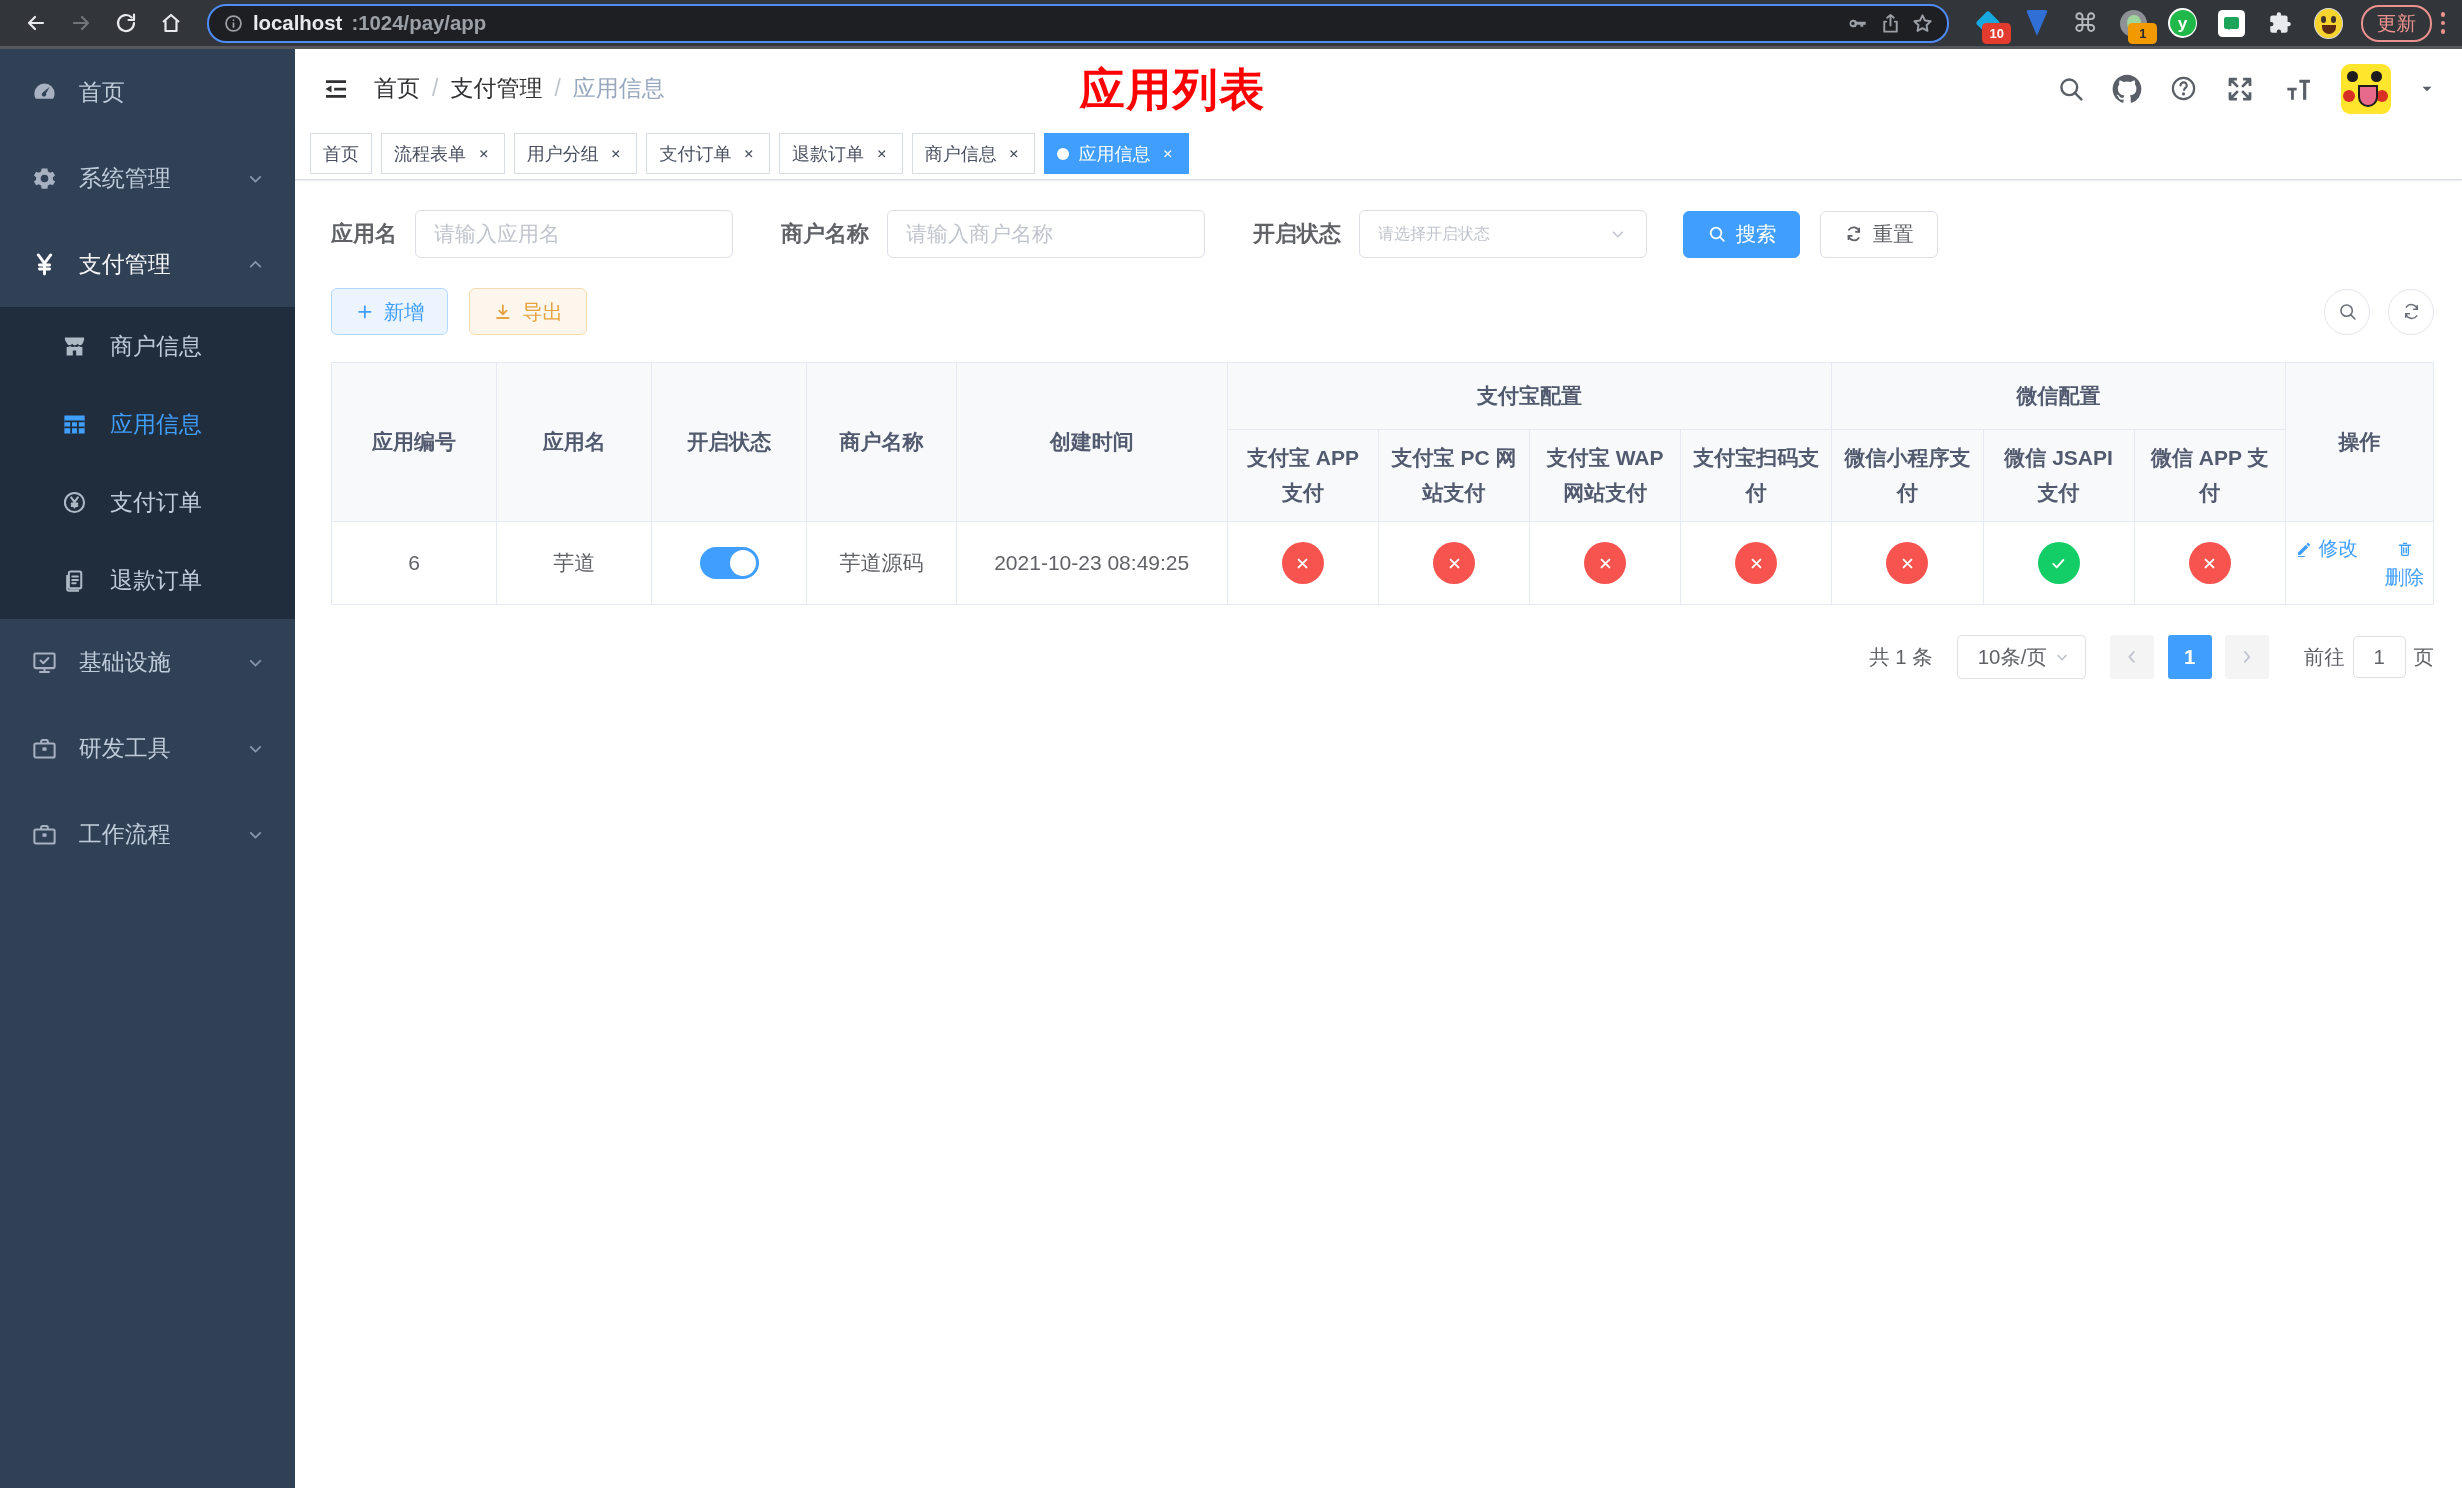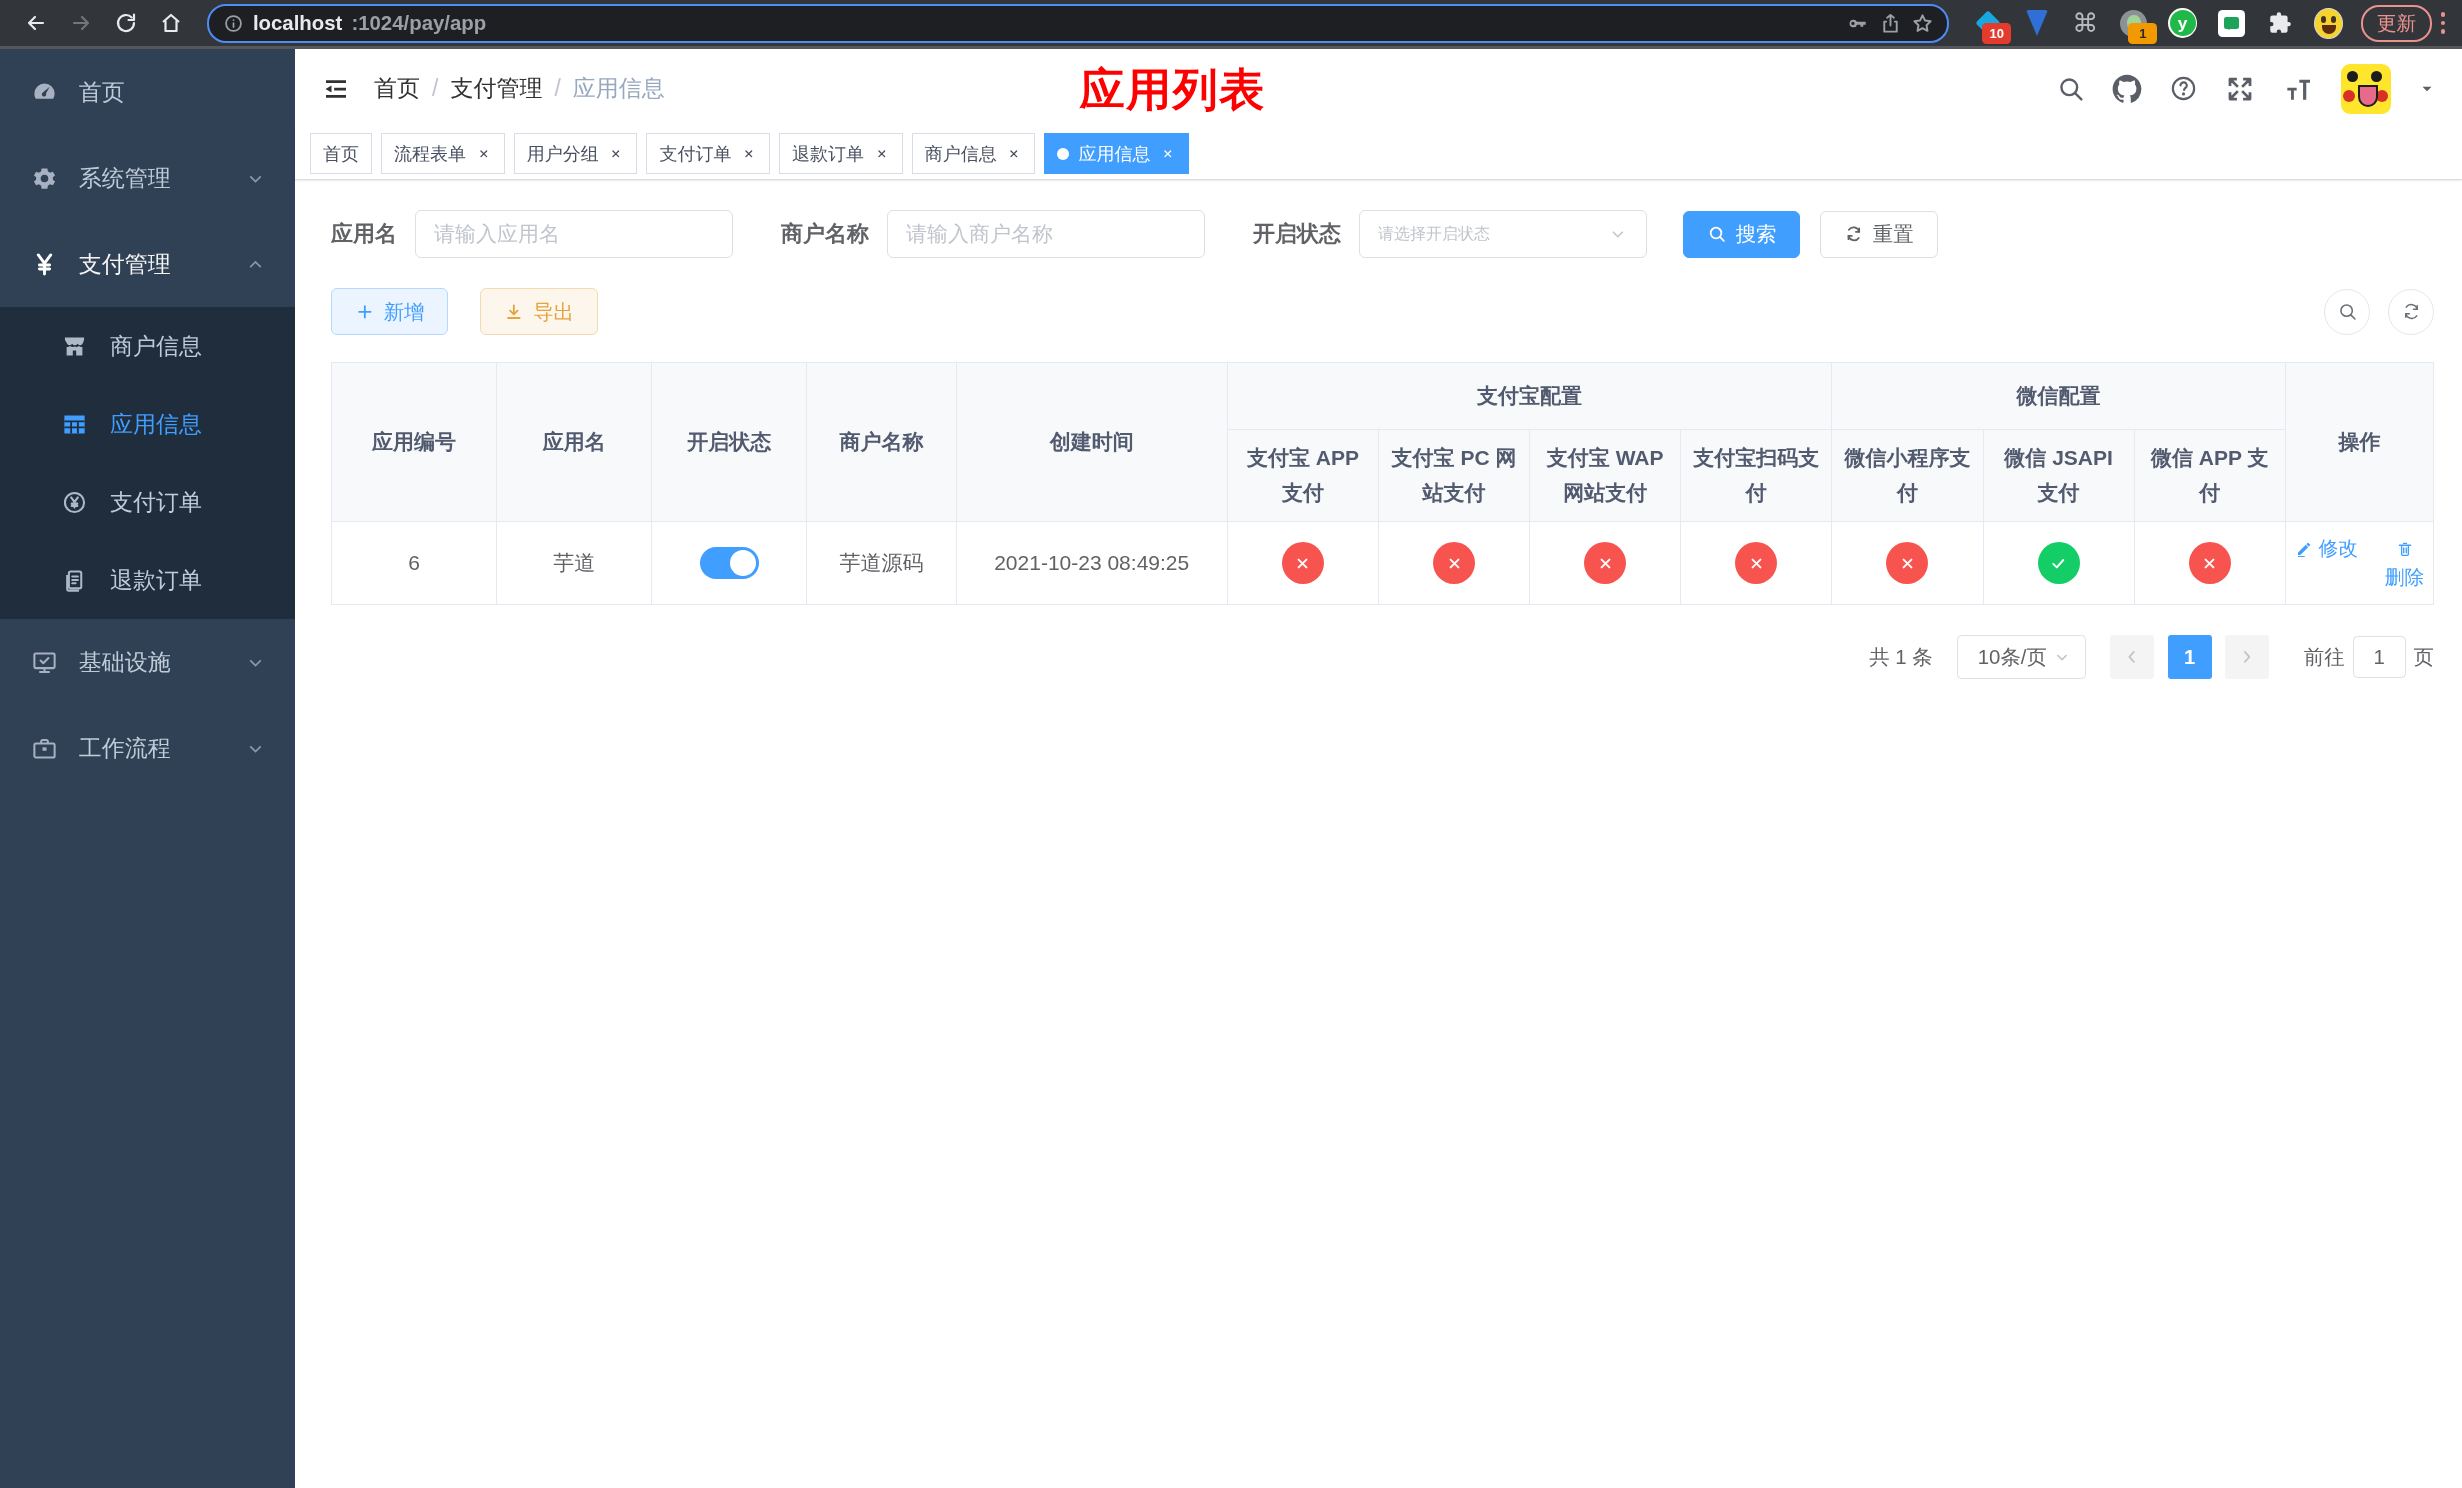--- a/index.html
+++ b/index.html
@@ -109,21 +109,21 @@
   .finput{width:318px;height:48px;border:0.8px solid #dcdfe6;border-radius:6px;font-size:21px;color:#606266;
     padding:0 18px;box-sizing:border-box;background:#fff;outline:none;margin-right:48px;}
   .finput::placeholder{color:#c0c4cc;}
   .fselect{width:288px;height:48px;border:0.8px solid #dcdfe6;border-radius:6px;display:flex;align-items:center;
     padding:0 18px;box-sizing:border-box;margin-right:36px;cursor:pointer;}
   .fselect .ph{flex:1;font-size:16px;color:#c0c4cc;}
   .fselect .scaret{color:#c0c4cc;}
   .btn{display:inline-flex;align-items:center;justify-content:center;gap:9px;height:47px;padding:0 23px;
     border-radius:6px;font-size:20.4px;cursor:pointer;border:0.8px solid #dcdfe6;background:#fff;color:#606266;box-sizing:border-box;}
   .btn.primary{background:#409eff;border-color:#409eff;color:#fff;margin-right:19.7px;}
-  .btn.plain-blue{background:#ecf5ff;border-color:#b3d8ff;color:#409eff;margin-right:32px;}
+  .btn.plain-blue{background:#ecf5ff;border-color:#b3d8ff;color:#409eff;margin-right:21px;}
   .btn.plain-orange{background:#fdf6ec;border-color:#f5dab1;color:#e6a23c;}
 
   .toolbar{display:flex;align-items:center;margin-top:30px;}
   .toolbar-right{margin-left:auto;display:flex;gap:18px;}
   .circbtn{width:44px;height:44px;border-radius:50%;border:0.8px solid #e3e6eb;background:#fff;color:#6a6e76;
     display:flex;align-items:center;justify-content:center;cursor:pointer;}
 
   
   table.grid{border-collapse:collapse;margin-top:27px;table-layout:fixed;width:2103px;}
   .grid th,.grid td{border:0.8px solid #e5e9f2;box-sizing:border-box;}
@@ -349,20 +349,35 @@
             </svg>
         </span>
         <span class="mlabel">基础设施</span>
         <span class="arrow i">
           <svg width="21" height="21" viewBox="0 0 24 24" fill="none" stroke="currentColor" stroke-width="2">
               <path d="M6 9.5l6 6 6-6"></path>
             </svg>
         </span>
       </div>
 
+      <div class="mitem">
+        <span class="micon i">
+          <svg width="27" height="27" viewBox="0 0 24 24" fill="none" stroke="currentColor" stroke-width="1.8" stroke-linejoin="round">
+              <rect x="3" y="7.5" width="18" height="12.5" rx="1.4"></rect>
+              <path d="M9 7.5V6a1.5 1.5 0 011.5-1.5h3A1.5 1.5 0 0115 6v1.5"></path>
+              <rect x="10.2" y="11" width="3.6" height="3" fill="currentColor" stroke="none"></rect>
+            </svg>
+        </span>
+        <span class="mlabel">研发工具</span>
+        <span class="arrow i">
+          <svg width="21" height="21" viewBox="0 0 24 24" fill="none" stroke="currentColor" stroke-width="2">
+              <path d="M6 9.5l6 6 6-6"></path>
+            </svg>
+        </span>
+      </div>
 
       <div class="mitem">
         <span class="micon i">
           <svg width="27" height="27" viewBox="0 0 24 24" fill="none" stroke="currentColor" stroke-width="1.8" stroke-linejoin="round">
               <rect x="3" y="7.5" width="18" height="12.5" rx="1.4"></rect>
               <path d="M9 7.5V6a1.5 1.5 0 011.5-1.5h3A1.5 1.5 0 0115 6v1.5"></path>
               <rect x="10.2" y="11" width="3.6" height="3" fill="currentColor" stroke="none"></rect>
             </svg>
         </span>
         <span class="mlabel">工作流程</span>

